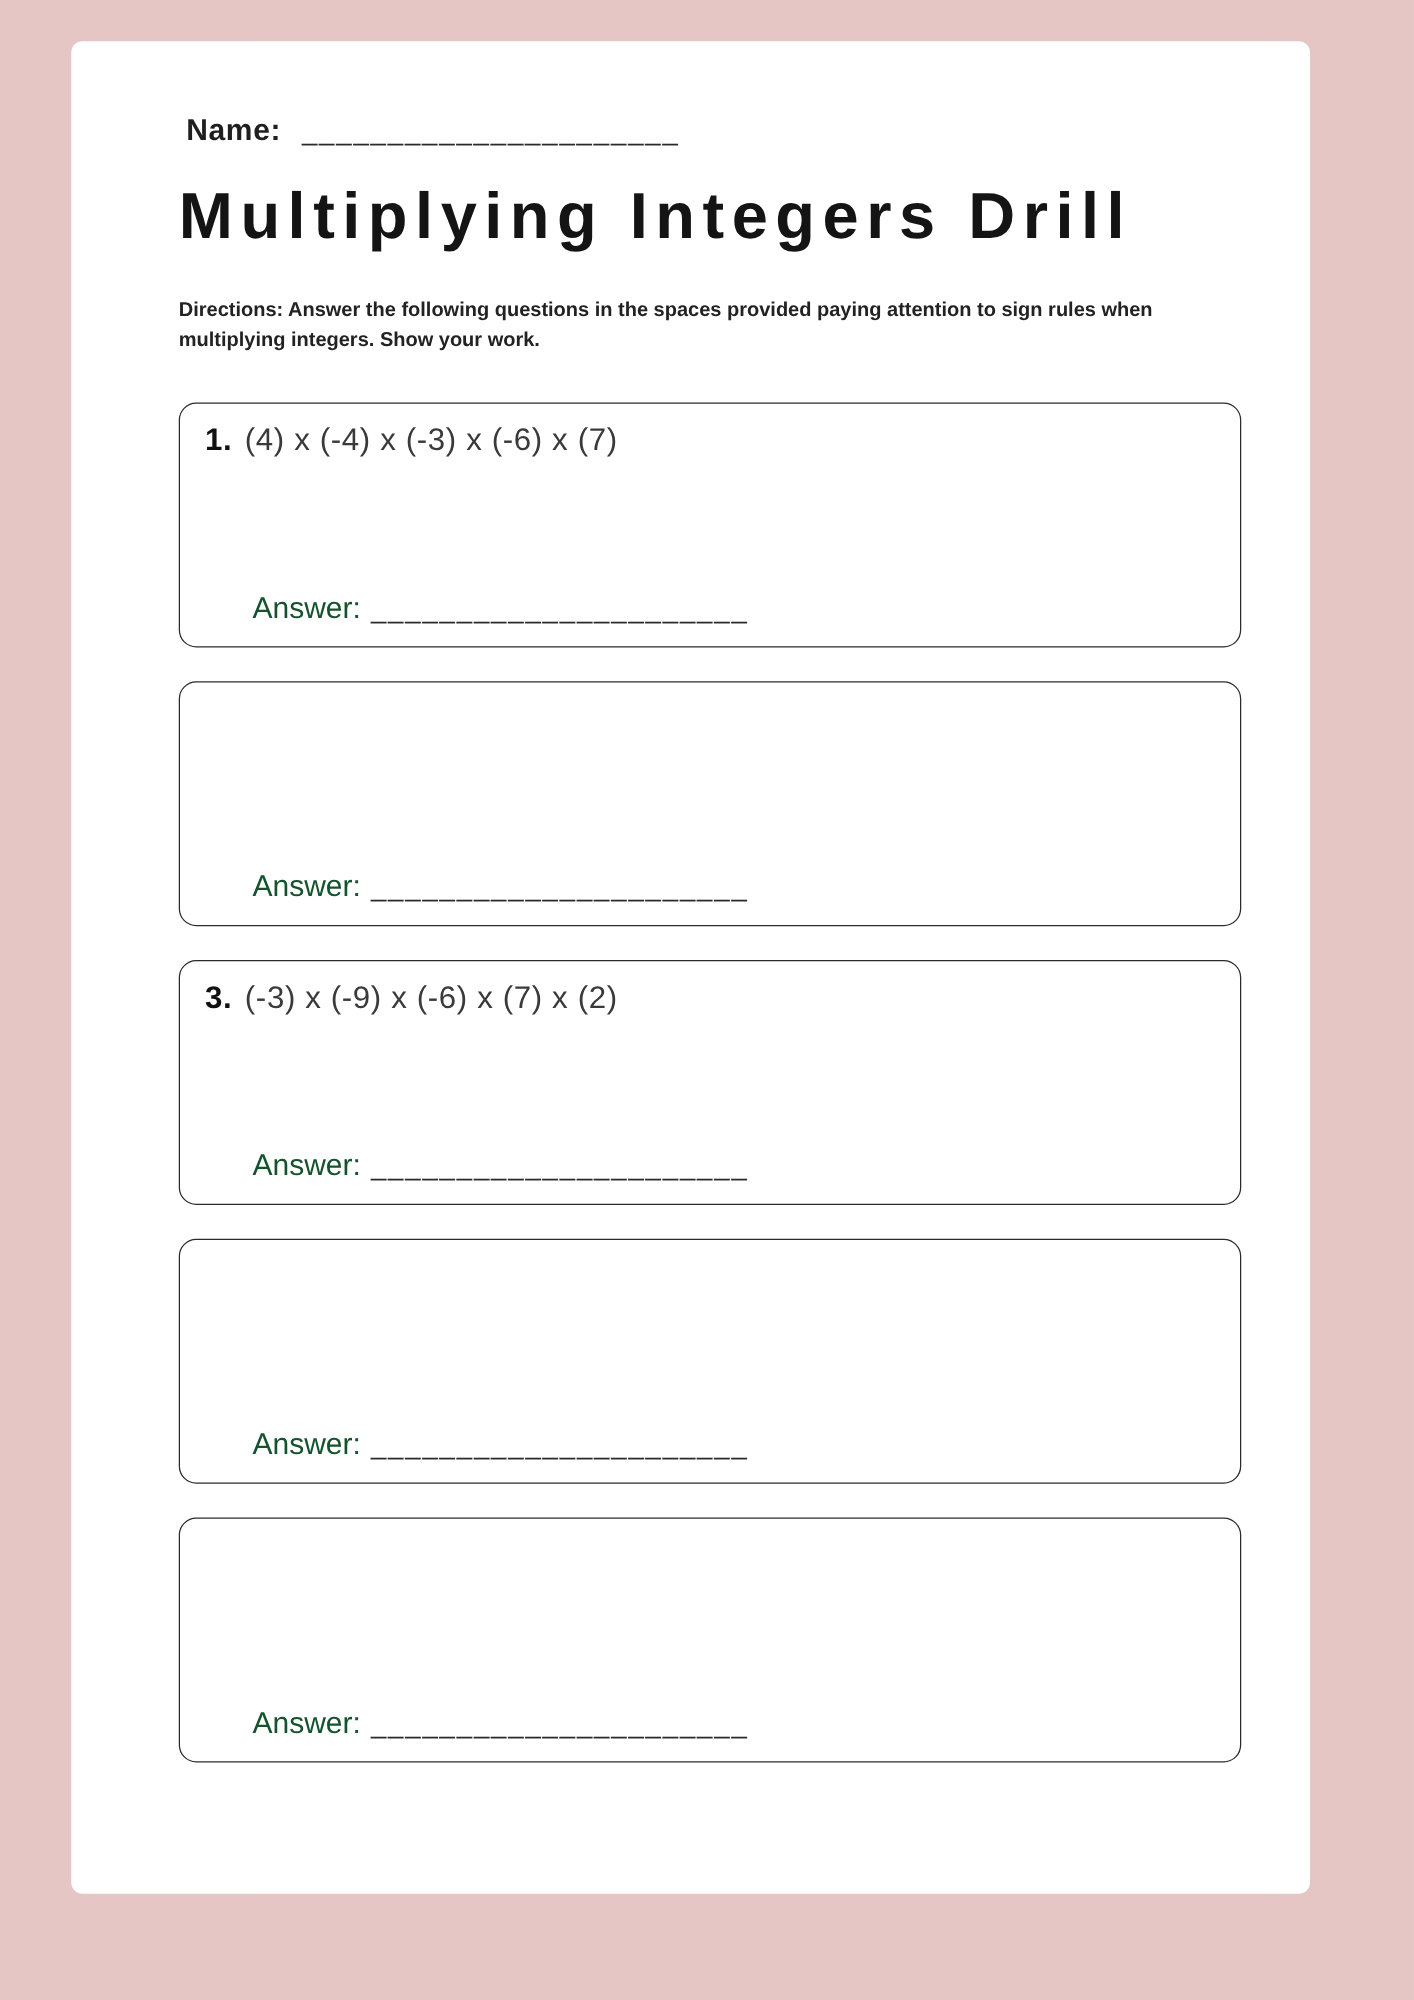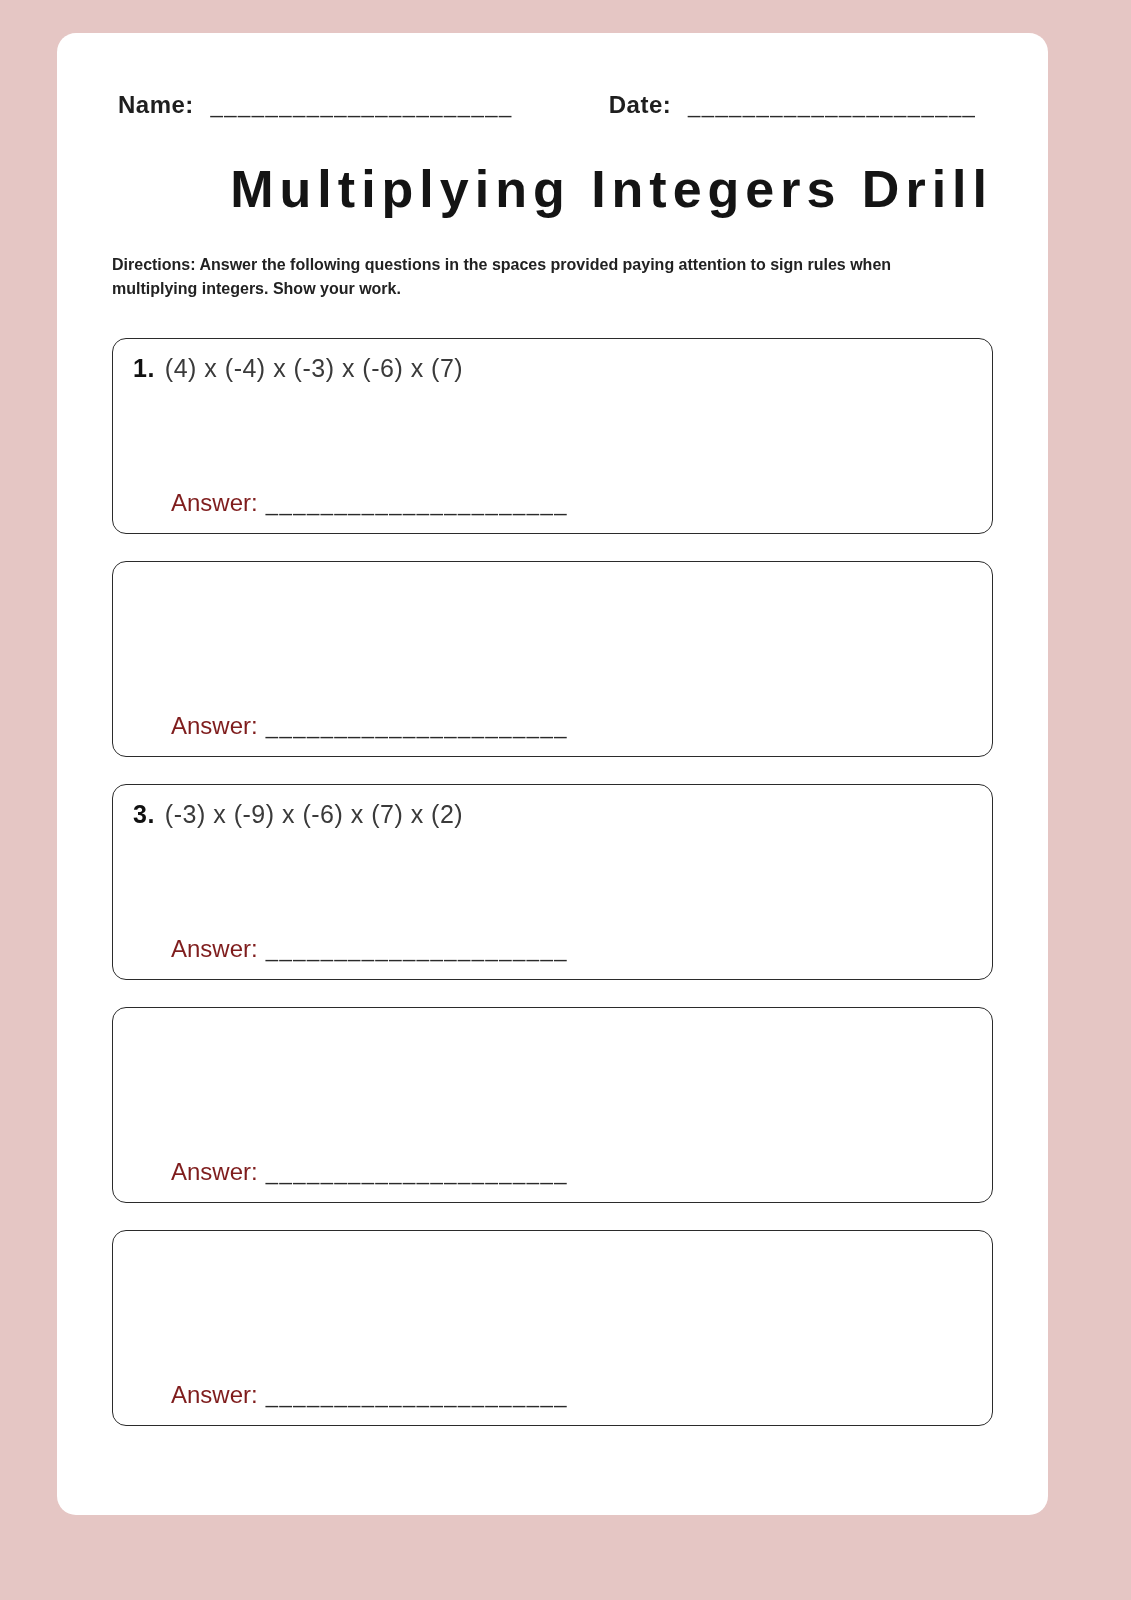--- a/index.html
+++ b/index.html
@@ -14,23 +14,23 @@
     background: #e5c6c4;
     overflow: hidden;
   }
   .card {
     position: absolute;
     left: 57px;
     top: 33px;
     width: 991px;
     height: 1482px;
     background: #ffffff;
-    border-radius: 19px;
+    border-radius: 9px;
     box-sizing: border-box;
-    padding: 58px 55px 40px 55px;
+    padding: 58px 55px 40px 86px;
   }
   .header-row {
     display: flex;
     align-items: baseline;
     padding-left: 6px;
     font-size: 24px;
     color: #1f1f1f;
   }
   .field-label {
     font-weight: 700;
@@ -38,22 +38,22 @@
     margin-right: 10px;
     letter-spacing: 0.5px;
   }
   .blank-line {
     color: #2a2a2a;
     letter-spacing: 1.5px;
     font-size: 22px;
   }
   .date-group { margin-left: 96px; }
   .title {
-    margin-top: 40px;
-    text-align: right;
+    margin-top: 24px;
+    text-align: left;
     font-size: 52px;
     font-weight: 700;
     letter-spacing: 6px;
     color: #141414;
   }
   .directions {
     margin-top: 34px;
     font-size: 16px;
     font-weight: 700;
     line-height: 1.52;
@@ -88,37 +88,33 @@
   .answer-row {
     position: absolute;
     left: 58px;
     bottom: 16px;
     font-size: 24px;
     color: #2e2e2e;
   }
   .answer-label {
     font-weight: 400;
     margin-right: 8px;
-    color: #7f1d1d;
+    color: #14532d;
   }
 </style>
 </head>
 <body>
 
 <div class="page">
   <div class="card">
 
     <div class="header-row">
       <span class="name-group">
         <span class="field-label">Name:</span>
         <span class="blank-line">______________________</span>
-      </span>
-      <span class="date-group">
-        <span class="field-label">Date:</span>
-        <span class="blank-line">_____________________</span>
       </span>
     </div>
 
     <div class="title">Multiplying Integers Drill</div>
 
     <div class="directions">Directions: Answer the following questions in the spaces provided paying attention to sign rules when multiplying integers. Show your work.</div>
 
     <div class="questions">
 
       <div class="qbox">

